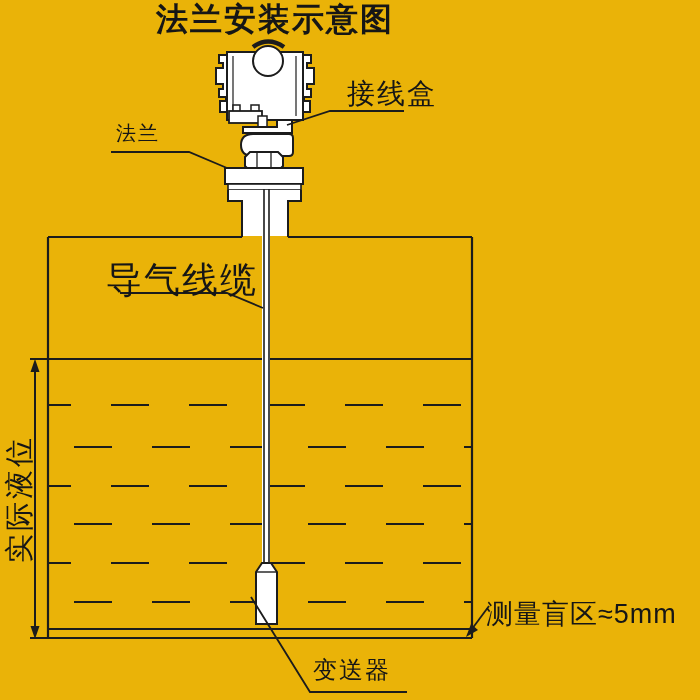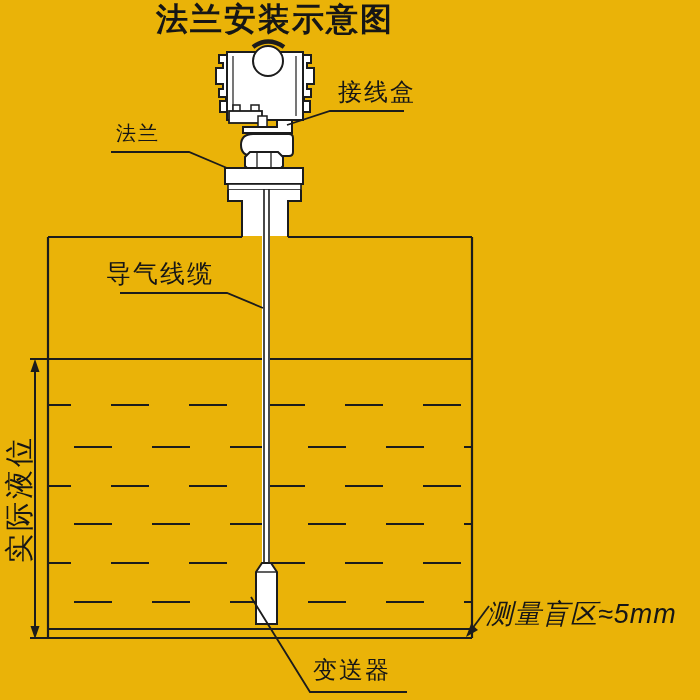--- a/index.html
+++ b/index.html
@@ -3,28 +3,28 @@
 <meta charset="utf-8">
 <style>
   html,body{margin:0;padding:0;background:#fff;}
   .canvas{
     position:relative;width:700px;height:700px;background:#eab308;overflow:hidden;
     font-family:"Liberation Sans","DejaVu Sans",sans-serif;color:#161616;
   }
   .canvas svg{position:absolute;left:0;top:0;}
   .label{position:absolute;white-space:nowrap;color:#161616;line-height:1.1;}
   .title{left:156px;top:2px;font-size:32px;font-weight:700;letter-spacing:2px;}
-  .lbl-junction{left:338px;top:79px;font-size:24px;letter-spacing:2px;}
+  .lbl-junction{left:347px;top:79px;font-size:28px;letter-spacing:2px;}
   .lbl-flange{left:116px;top:122px;font-size:20px;letter-spacing:2px;}
-  .lbl-cable{left:106px;top:260px;font-size:25px;letter-spacing:2px;text-align:right;}
+  .lbl-cable{left:106px;top:260px;font-size:36px;letter-spacing:2px;text-align:right;}
   .lbl-level{
     left:-54px;top:482px;width:150px;height:34px;text-align:center;
     font-size:29px;letter-spacing:3px;transform:rotate(-90deg);transform-origin:center;
   }
-  .lbl-blind{left:486px;top:600px;font-size:27px;letter-spacing:1px;font-style:italic;}
+  .lbl-blind{left:486px;top:600px;font-size:27px;letter-spacing:1px;}
   .lbl-transmitter{left:313px;top:657px;font-size:24px;letter-spacing:2px;}
 </style>
 </head>
 <body>
 
 <div class="canvas">
 
   <svg width="700" height="700" viewBox="0 0 700 700">
 
     <g stroke="#1c1c1c" stroke-width="2" fill="#ffffff">

